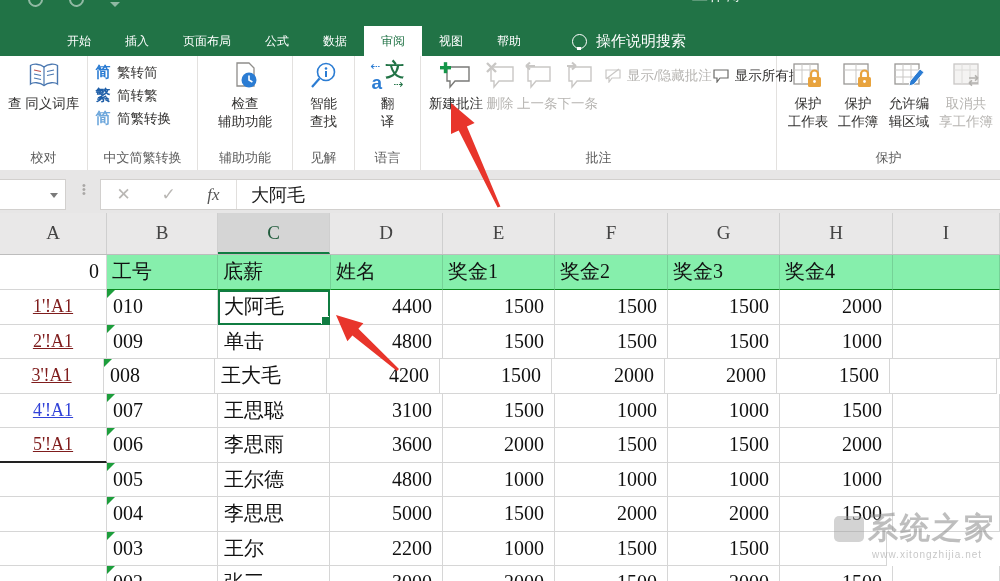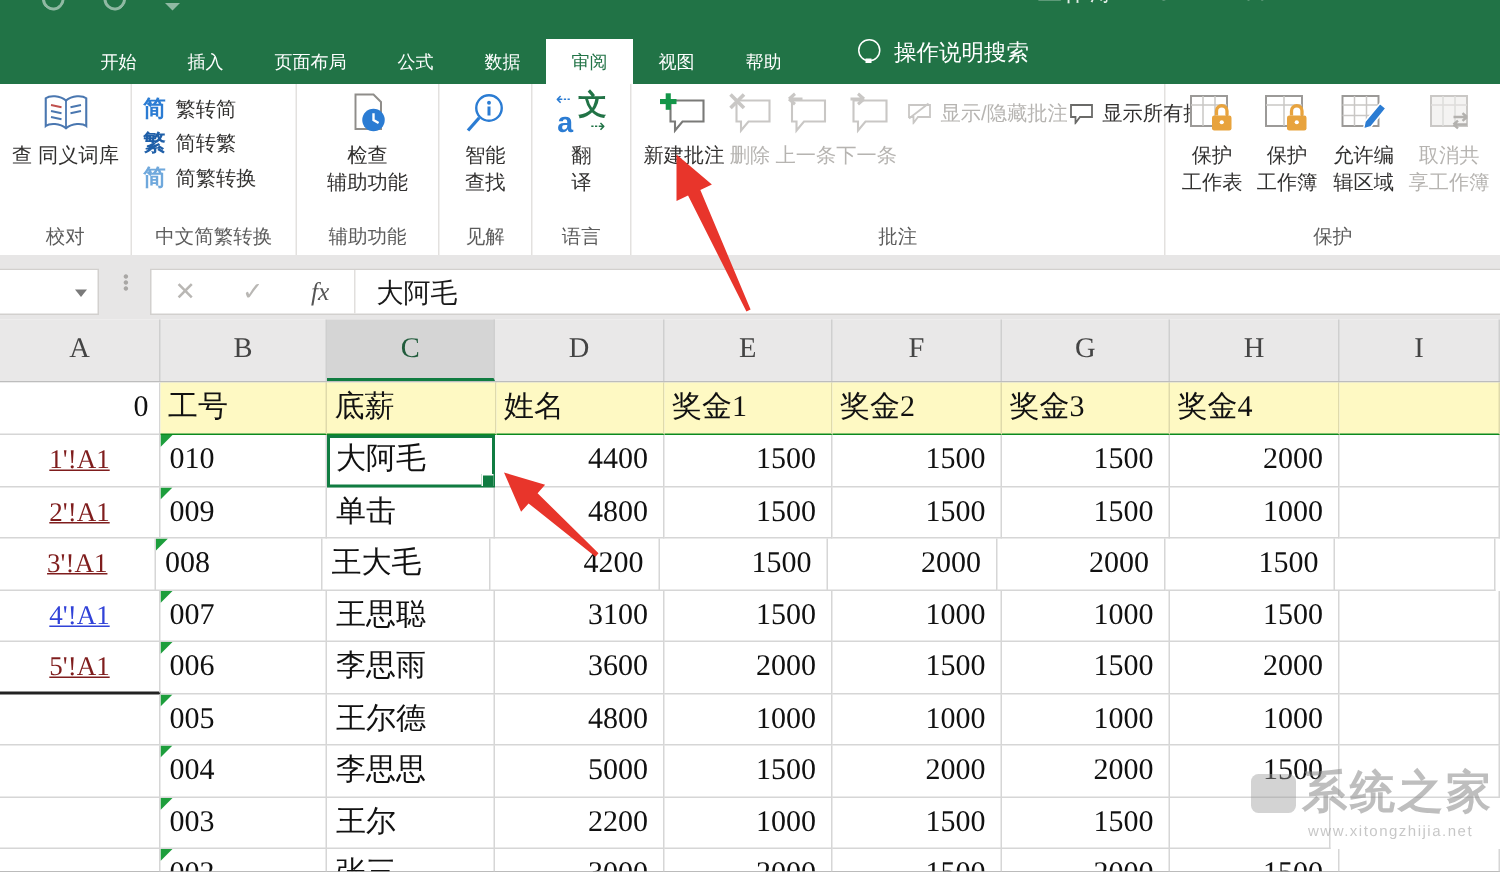--- a/index.html
+++ b/index.html
@@ -9,21 +9,21 @@
   .titlebar{position:absolute;left:0;top:0;width:1000px;height:26px;background:#217346;}
   .title{position:absolute;left:692px;top:-15px;color:rgba(255,255,255,.88);font-size:16px;letter-spacing:1px;}
   .qat{position:absolute;left:28px;top:-8px;display:flex;gap:26px;opacity:.5;}
   .qat .arc{width:11px;height:11px;border:2px solid #fff;border-radius:50%;border-top-color:transparent;transform:rotate(40deg);}
   .qat .caret{width:0;height:0;border-left:5px solid transparent;border-right:5px solid transparent;border-top:5px solid #fff;margin-top:10px;}
   
   .tabbar{position:absolute;left:0;top:26px;width:1000px;height:30px;background:#217346;display:flex;align-items:stretch;}
   .tab{color:#fff;font-size:12px;padding:0 17px;display:flex;align-items:center;cursor:pointer;}
   .tab.active{background:#fff;color:#217346;}
   .tab-list{display:flex;margin-left:50px;}
-  .assist{display:flex;align-items:flex-start;color:#fff;font-size:15px;margin-left:34px;gap:9px;}
+  .assist{display:flex;align-items:center;color:#fff;font-size:15px;margin-left:34px;gap:9px;}
   .bulb{width:13px;height:13px;border:1.6px solid #fff;border-radius:50%;position:relative;}
   .bulb:after{content:"";position:absolute;left:3.5px;top:12px;width:4px;height:3px;background:#fff;}
   
   .ribbon{position:absolute;left:0;top:56px;width:1000px;height:114px;background:#fff;border-bottom:1px solid #d8d6d4;display:flex;}
   .group{position:relative;height:100%;border-right:1px solid #e3e1df;box-sizing:border-box;padding-top:5px;}
   .glabel{position:absolute;bottom:3px;left:0;width:100%;text-align:center;font-size:13px;color:#5c5c5c;white-space:nowrap;}
   .bigbtn{display:inline-flex;flex-direction:column;align-items:center;vertical-align:top;cursor:pointer;}
   .bigbtn .lbl{font-size:13.5px;color:#323130;text-align:center;line-height:1.3;margin-top:4px;white-space:nowrap;}
   .dis .lbl,.dis{color:#b6b4b1 !important;}
   .smallrow{display:flex;align-items:center;gap:5px;font-size:13.5px;color:#323130;height:23px;cursor:pointer;white-space:nowrap;}
@@ -41,21 +41,21 @@
   .fdivider{width:1px;height:29px;background:#e1dfdd;margin-right:14px;}
   .fvalue{font-family:"Liberation Serif","DejaVu Serif",serif;font-size:18px;color:#1a1a1a;}
   
   .serif{font-family:"Liberation Serif","DejaVu Serif",serif;}
   .cheads{position:absolute;left:0;top:213px;width:1000px;height:42px;background:#e9e8e8;display:flex;border-bottom:1px solid #bdbdbd;box-sizing:border-box;}
   .ch{box-sizing:border-box;border-right:1px solid #cfcfcf;text-align:center;line-height:40px;font-size:19px;color:#444;}
   .ch.sel{background:#d5d5d5;border-bottom:2px solid #107C41;color:#215c3c;}
   .rows{position:absolute;left:0;top:255px;width:1000px;}
   .srow{display:flex;box-sizing:border-box;}
   .cell{box-sizing:border-box;border-right:1px solid #d6d6d6;border-bottom:1px solid #d6d6d6;font-size:20px;color:#111;overflow:hidden;white-space:nowrap;position:relative;}
-  .grn{background:#fef9c3;border-right:1px solid rgba(0,0,0,.12);border-bottom:1px solid #0c8a1f;padding-left:5px;}
+  .grn{background:#86efac;border-right:1px solid rgba(0,0,0,.12);border-bottom:1px solid #0c8a1f;padding-left:5px;}
   .a0{background:#fff;text-align:right;padding-right:7px;}
   .txt{padding-left:6px;}
   .num{text-align:right;padding-right:10px;}
   .tri:before{content:"";position:absolute;left:0;top:0;border-top:8px solid #1d9e3c;border-right:8px solid transparent;}
   .alink{text-align:center;font-size:18px;}
   .alink span{text-decoration:underline;cursor:pointer;}
   .lpurple span{color:#7f1d1d;}
   .lblue span{color:#3142D8;}
   .thickb{border-bottom:2px solid #222 !important;}
   .selcell{outline:2px solid #107C41;outline-offset:-2px;z-index:3;}

